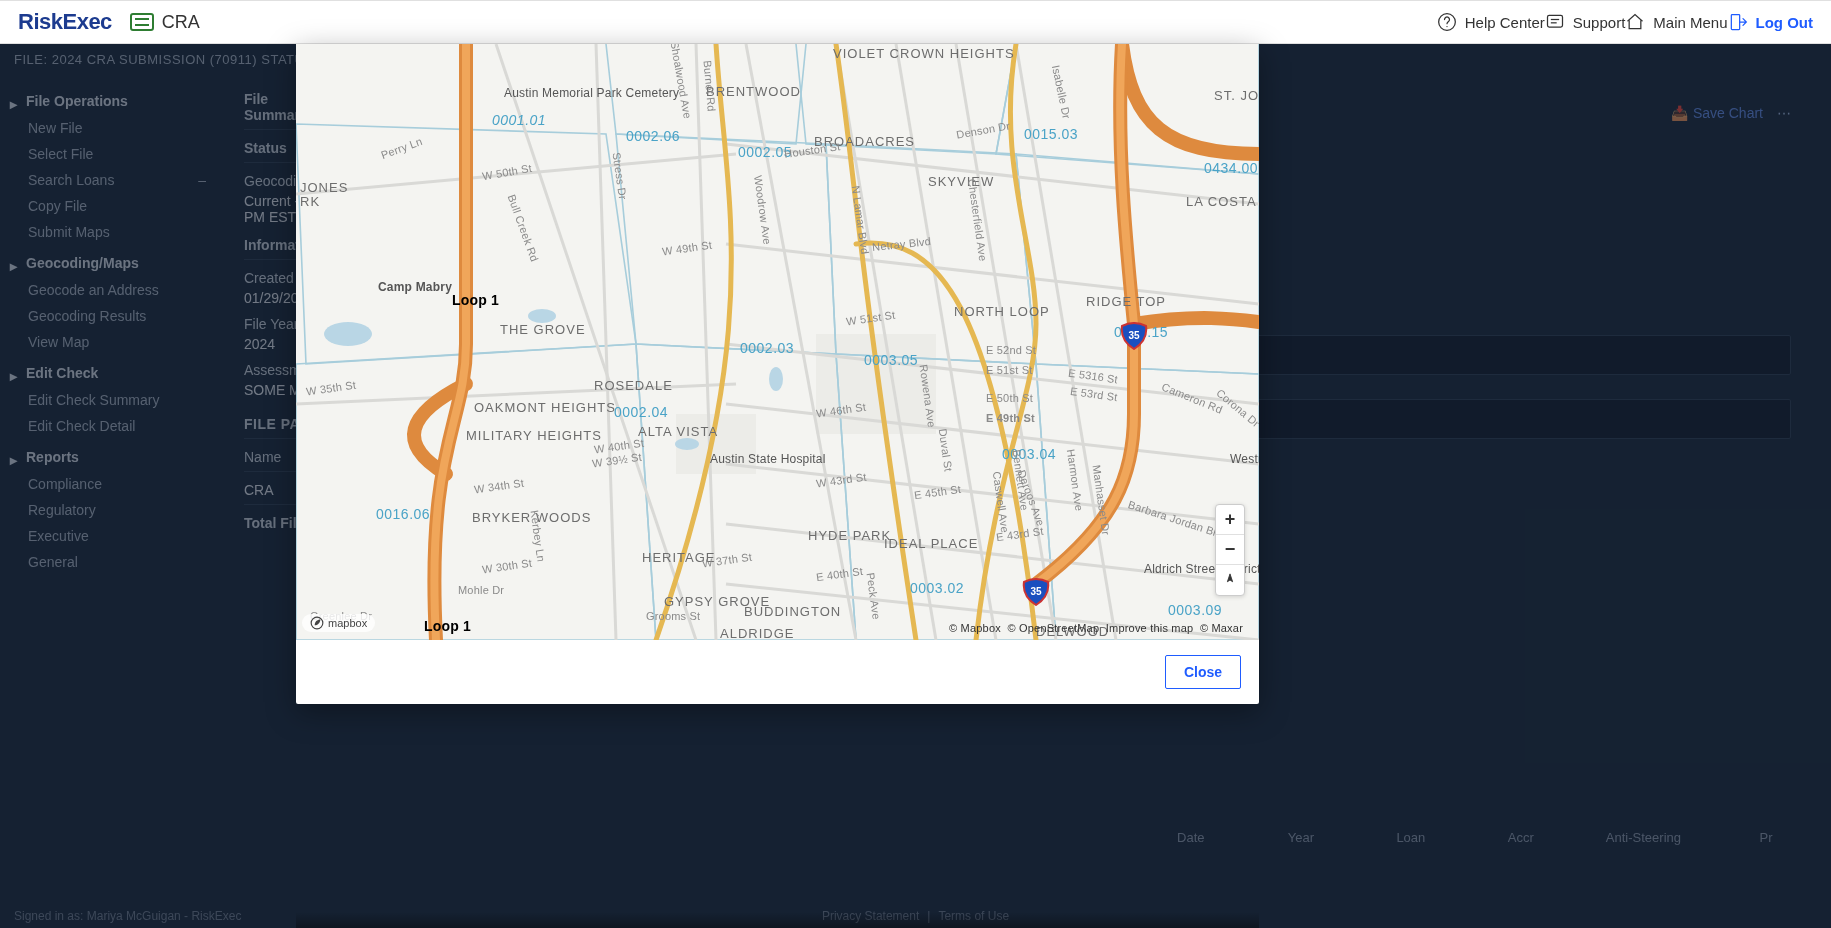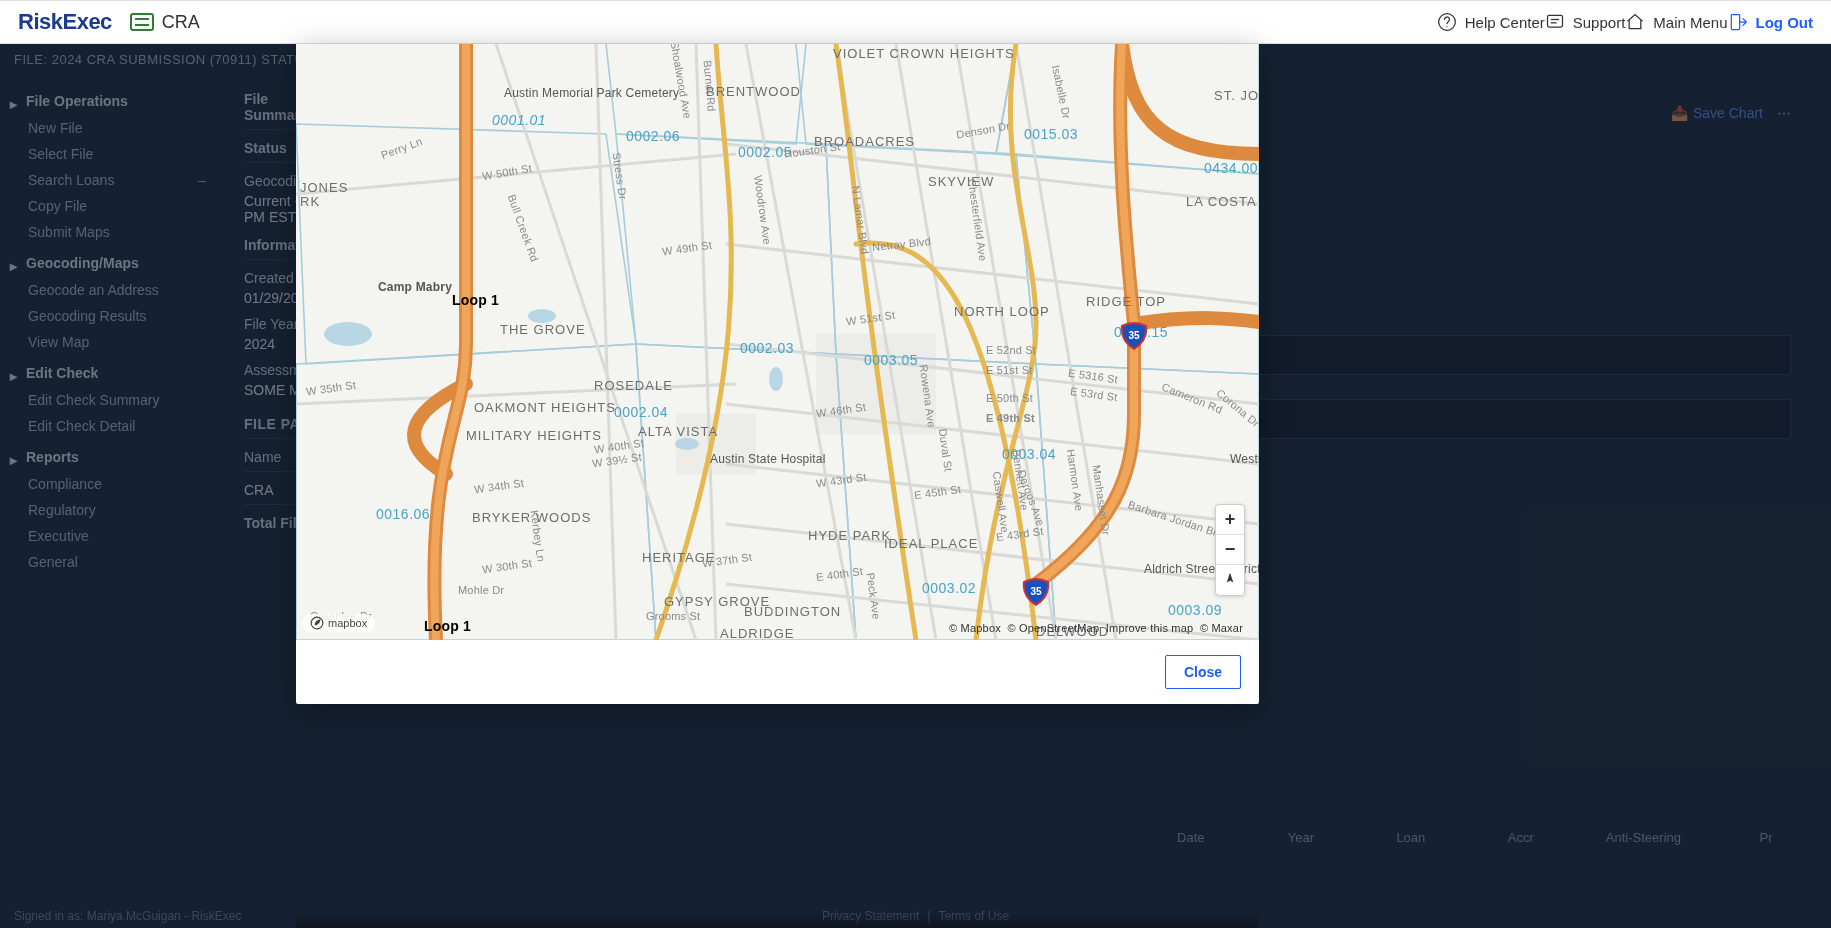--- a/index.html
+++ b/index.html
@@ -326,21 +326,21 @@
     <span class="m-label tract" style="left:330px; top:84px;">0002.06</span>
     <span class="m-label tract" style="left:442px; top:100px;">0002.05</span>
     <span class="m-label tract" style="left:728px; top:82px;">0015.03</span>
     <span class="m-label tract" style="left:908px; top:116px;">0434.00</span>
     <span class="m-label tract" style="left:444px; top:296px;">0002.03</span>
     <span class="m-label tract" style="left:568px; top:308px;">0003.05</span>
     <span class="m-label tract" style="left:818px; top:280px;">0021.15</span>
     <span class="m-label tract" style="left:318px; top:360px;">0002.04</span>
     <span class="m-label tract" style="left:706px; top:402px;">0003.04</span>
     <span class="m-label tract" style="left:80px;  top:462px;">0016.06</span>
-    <span class="m-label tract" style="left:614px; top:536px;margin-left:12px;">0003.02</span>
+    <span class="m-label tract" style="left:614px; top:536px;">0003.02</span>
     <span class="m-label tract" style="left:872px; top:558px;">0003.09</span>
 
     <span class="m-label big" style="left:537px; top:2px;">VIOLET CROWN HEIGHTS</span>
     <span class="m-label big" style="left:410px; top:40px;">BRENTWOOD</span>
     <span class="m-label big" style="left:918px; top:44px;">ST. JO</span>
     <span class="m-label big" style="left:518px; top:90px;">BROADACRES</span>
     <span class="m-label big" style="left:632px; top:130px;">SKYVIEW</span>
     <span class="m-label big" style="left:890px; top:150px;">LA COSTA</span>
     <span class="m-label big" style="left:658px; top:260px;">NORTH LOOP</span>
     <span class="m-label big" style="left:790px; top:250px;">RIDGE TOP</span>

